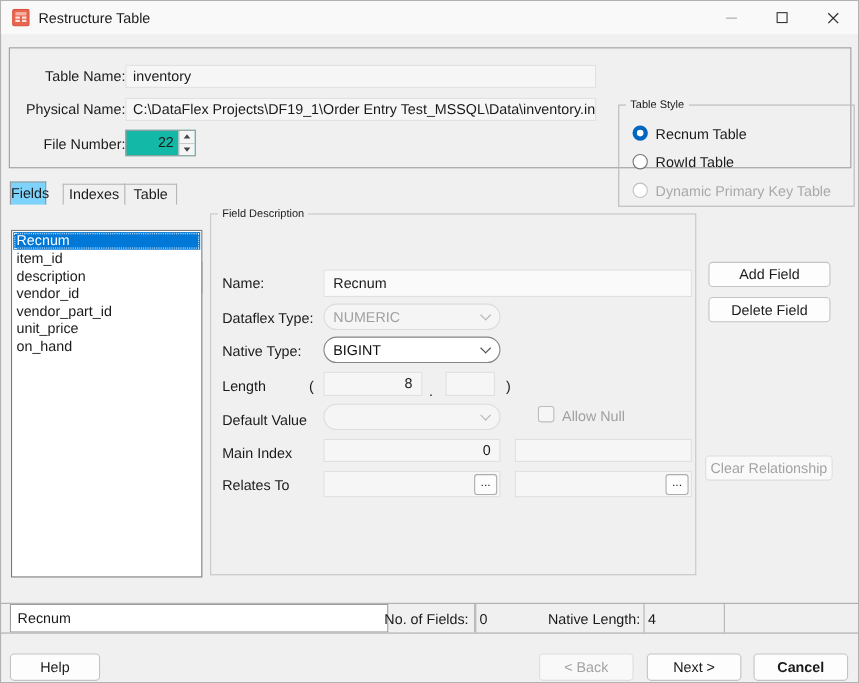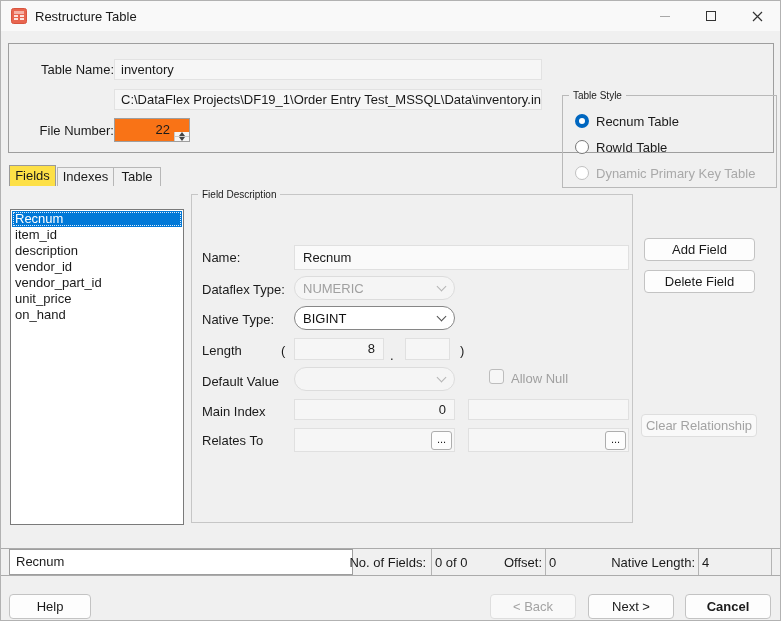--- a/index.html
+++ b/index.html
@@ -13,42 +13,42 @@
   .title-text { margin-left:8px; font-size:13px; }
   .win-btns { position:absolute; right:0; top:0; height:30px; display:flex; }
   .win-btn { width:46px; height:30px; display:flex; align-items:center; justify-content:center; }
   .min-glyph { width:10px; height:1px; background:#a8a8a8; }
   .max-glyph { width:10px; height:10px; border:1px solid #333; }
 
   
   .top-panel { position:absolute; left:7px; top:42px; width:766px; height:110px; border:1px solid #9e9e9e; }
   .tp-label { position:absolute; left:8px; width:97px; text-align:right; line-height:21px; }
   .tp-input { position:absolute; left:105px; width:428px; height:21px; background:#f6f6f6; border:1px solid #e2e2e2; line-height:19px; padding:0 6px; white-space:nowrap; overflow:hidden; }
-  .spinbox { position:absolute; left:105px; width:76px; height:24px; background:#f97316; border:1px solid #9e9e9e; display:flex;align-items:flex-end; }
+  .spinbox { position:absolute; left:105px; width:64px; height:24px; background:#14b8a6; border:1px solid #9e9e9e; display:flex; }
   .spin-val { flex:1; text-align:right; line-height:22px; padding-right:4px; }
   .spin-col { width:15px; display:flex; flex-direction:column; border-left:1px solid #c9c9c9; }
   .spin-btn { flex:1; display:flex; align-items:center; justify-content:center; background:#f5f5f5; }
   .spin-btn + .spin-btn { border-top:1px solid #c9c9c9; }
   .arr-up { width:0; height:0; border-left:3.5px solid transparent; border-right:3.5px solid transparent; border-bottom:4.5px solid #444; }
   .arr-dn { width:0; height:0; border-left:3.5px solid transparent; border-right:3.5px solid transparent; border-top:4.5px solid #444; }
 
   fieldset { border:1px solid #b9b9b9; }
   legend { padding:0 4px; margin-left:6px; font-size:10px; }
 
   .table-style { position:absolute; left:553px; top:46px; width:215px; height:98px; }
   .radio-row { position:absolute; left:12px; display:flex; align-items:center; height:16px; }
   .radio { width:14px; height:14px; border-radius:50%; background:#fff; border:1px solid #767676; flex:0 0 auto; }
   .radio.checked { border:4.5px solid #0067c0; }
   .radio.disabled { border-color:#c0c0c0; }
   .radio-label { margin-left:7px; white-space:nowrap; }
   .radio-row.disabled .radio-label { color:#a9a9a9; }
 
   
   .tab { position:absolute; text-align:center; }
-  .tab.active { left:8px; top:164px; width:47px; height:21px; background:#fde047; border:1px solid #9a9a9a; border-bottom:none; line-height:20px; z-index:2; }
+  .tab.active { left:8px; top:164px; width:33px; height:21px; background:#7dd3fc; border:1px solid #9a9a9a; border-bottom:none; line-height:20px; z-index:2; }
   .tab.inactive { top:166px; height:19px; background:#f0f0f0; border:1px solid #b7b7b7; border-bottom:none; line-height:18px; }
   .tab.t2 { left:56px; width:57px; }
   .tab.t3 { left:112px; width:48px; }
 
   
   .fn-header { position:absolute; left:9px; top:189px; width:174px; height:29px; border:1px solid #6e6e6e; background:#f0f0f0; font-weight:bold; text-align:left; line-height:17px;margin-top:48px; }
   .fn-list { position:absolute; left:9px; top:208px; width:174px; height:316px; background:#fff; border:1px solid #7a7a7a; padding:1px; overflow:hidden; }
   .fn-item { height:16px; line-height:16px; padding:0 3px; white-space:nowrap; }
   .fn-item.selected { background:#0078d7; color:#fff; outline:1px dotted rgba(255,255,255,.85); outline-offset:-2px; }
 
@@ -108,20 +108,21 @@
             <path d="M1 1 L10 10 M10 1 L1 10" stroke="#333" stroke-width="1.2"></path>
           </svg>
       </div>
     </div>
   </div>
 
   <div class="top-panel">
     <div class="tp-label" style="top:15px;">Table Name:</div>
     <div class="tp-input" style="top:15px;">inventory</div>
 
+    <div class="tp-label" style="top:45px;">Physical Name:</div>
     <div class="tp-input" style="top:45px;">C:\DataFlex Projects\DF19_1\Order Entry Test_MSSQL\Data\inventory.int</div>
 
     <div class="tp-label" style="top:76px;">File Number:</div>
     <div class="spinbox" style="top:74px;">
       <div class="spin-val">22</div>
       <div class="spin-col">
         <div class="spin-btn">
             <span class="arr-up"></span>
           </div>
         <div class="spin-btn">
@@ -211,24 +212,20 @@
   </fieldset>
 
   <div class="btn" style="left:643px; top:237px; width:111px; height:23px; line-height:21px;">Add Field</div>
   <div class="btn" style="left:643px; top:269px; width:111px; height:23px; line-height:21px;">Delete Field</div>
   <div class="btn disabled" style="left:640px; top:413px; width:116px; height:23px; line-height:21px;">Clear Relationship</div>
 
   <div class="statusbar">
     <div class="st-field">Recnum</div>
     <div class="st-label" style="width:78px;">No. of Fields:</div>
     <div class="st-sep"></div>
-    <div class="st-cell" style="width:113px;">
-      <span class="st-val">0 of 0</span>
-      <span class="st-val">Offset:</span>
-    </div>
     <div class="st-sep"></div>
     <div class="st-cell" style="width:152px;">
       <span class="st-val">0</span>
       <span class="st-val">Native Length:</span>
     </div>
     <div class="st-sep"></div>
     <div class="st-cell" style="width:72px;">
       <span class="st-val">4</span>
     </div>
     <div class="st-sep"></div>

